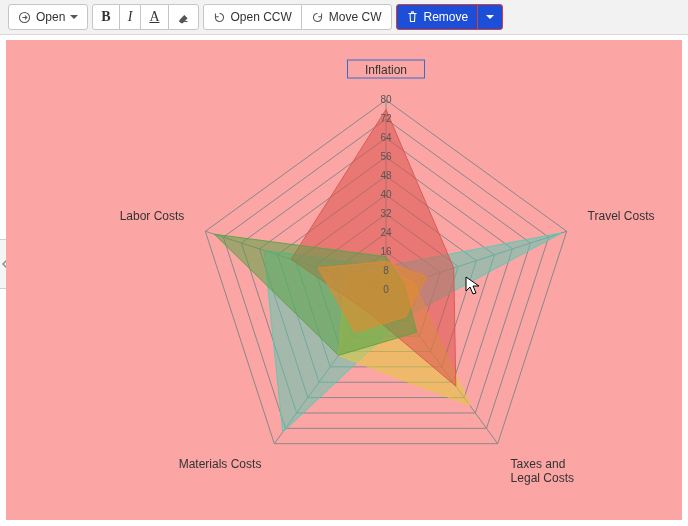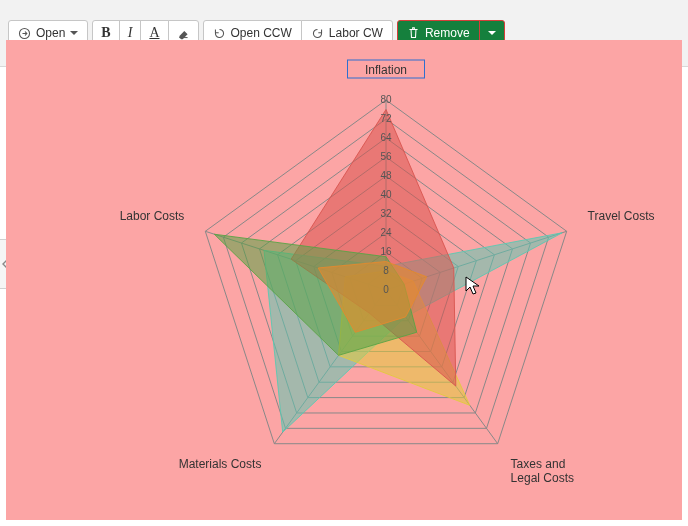--- a/index.html
+++ b/index.html
@@ -1,25 +1,25 @@
 <!DOCTYPE html>
 <html><head>
 <meta charset="utf-8">
 <style>
 html,body{margin:0;padding:0;font-family:"Helvetica Neue",Arial,sans-serif;font-size:13px;color:#333;background:#fff}
 .app{width:688px;height:526px;position:relative;overflow:hidden}
-.toolbar{position:absolute;top:0;left:0;right:0;height:34px;background:#f2f2f2;border-bottom:1px solid #d8d8d8;display:flex;align-items:center;padding:16px 8px;gap:4px}
+.toolbar{position:absolute;top:0;left:0;right:0;height:34px;background:#f2f2f2;border-bottom:1px solid #d8d8d8;display:flex;align-items:center;padding:0 8px;gap:4px}
 .btn{display:inline-flex;align-items:center;gap:5px;height:26px;padding:0 9px;font-size:12px;line-height:1;color:#333;background:#fff;border:1px solid #c6c6c6;border-radius:3px;cursor:pointer}
 .btn.icon-only{padding:0 8px}
 .btn .caret{width:0;height:0;border-left:4px solid transparent;border-right:4px solid transparent;border-top:4px solid #555}
 .grp{display:flex}
 .grp .btn{border-radius:0;margin-left:-1px}
 .grp .btn:first-child{border-top-left-radius:3px;border-bottom-left-radius:3px;margin-left:0}
 .grp .btn:last-child{border-top-right-radius:3px;border-bottom-right-radius:3px}
-.danger{background:#15803d;border-color:#d43f3a;color:#fff}
+.danger{background:#1d4ed8;border-color:#d43f3a;color:#fff}
 .danger .caret{border-top-color:#fff}
 svg.ico{width:13px;height:13px;fill:#555;stroke:#555;stroke-width:0}
 .b-bold{font-weight:700;font-family:Georgia,serif;font-size:14px}
 .b-italic{font-style:italic;font-family:Georgia,serif;font-size:14px}
 .chart-wrap{position:absolute;top:40px;left:6px;right:6px;bottom:6px;background:#fca5a5}
 svg.chart{display:block;width:100%;height:100%}
 .axis-label{font-size:12px;fill:#333}
 .tick{font-size:10px;fill:#555}
 .sel-box{fill:none;stroke:#2f6fd0;stroke-width:1}
 .grid{fill:none;stroke:#888;stroke-width:1}
@@ -65,21 +65,21 @@
             <path d="M8 3a5 5 0 1 1-4.9 4" fill="none" stroke="#555" stroke-width="1.3"></path>
             <path d="M3 3v4h4" fill="none" stroke="#555" stroke-width="1.3"></path>
           </svg>
       <span>Open CCW</span>
     </button>
     <button class="btn">
       <svg class="ico" viewBox="0 0 16 16">
             <path d="M8 3a5 5 0 1 0 4.9 4" fill="none" stroke="#555" stroke-width="1.3"></path>
             <path d="M13 3v4H9" fill="none" stroke="#555" stroke-width="1.3"></path>
           </svg>
-      <span>Labor CW</span>
+      <span>Move CW</span>
     </button>
   </div>
 
   <div class="grp">
     <button class="btn danger">
       <svg class="ico" viewBox="0 0 16 16" style="fill:#fff">
             <path d="M5 3h6l-.5 10h-5L5 3zm-2 0h10M7 1h2v2H7z" fill="none" stroke="#fff" stroke-width="1.3"></path>
           </svg>
       <span>Remove</span>
     </button>

